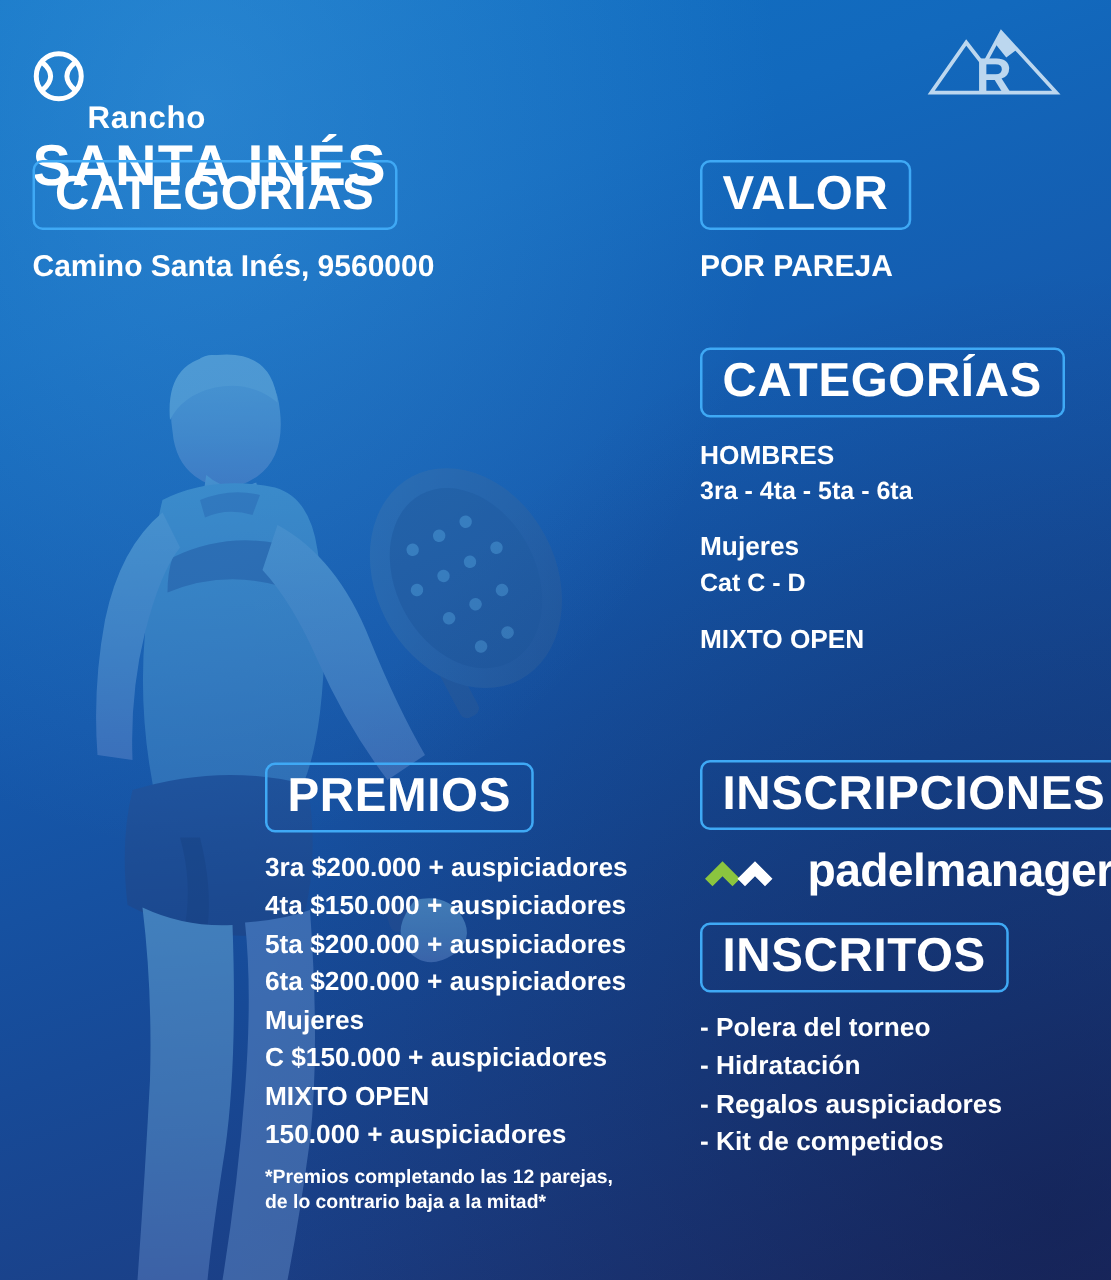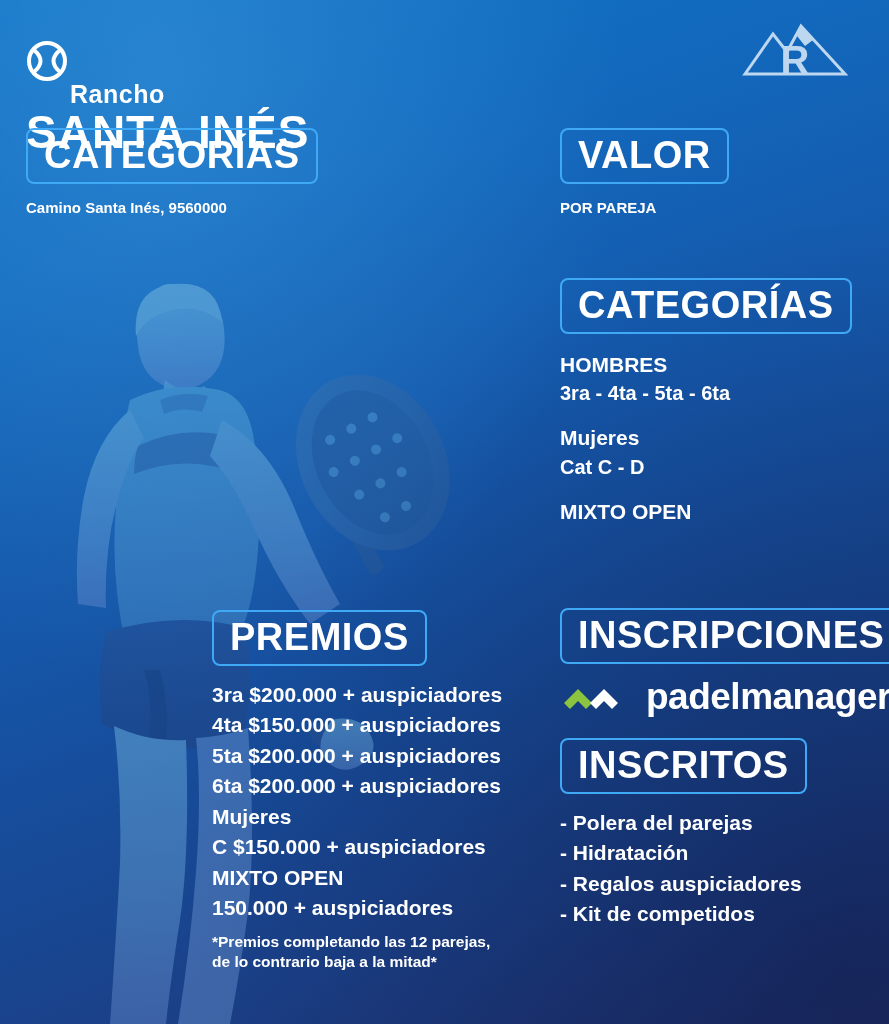--- a/index.html
+++ b/index.html
@@ -84,21 +84,21 @@
     font-size: 38px;
     font-weight: bold;
     letter-spacing: 0.5px;
     line-height: 1;
     white-space: nowrap;
   }
 
   .blk { position: absolute; }
 
   .body-text {
-    font-size: 15px;
+    font-size: 24px;
     font-weight: bold;
     line-height: 1.35;
     margin-top: 14px;
   }
 
   .list-line { white-space: nowrap; }
 
   
   #ubicacion-block { left: 26px; top: 128px; }
   #valor-block { left: 560px; top: 128px; }
@@ -288,20 +288,20 @@
         <path d="M4 26 L18 12 L32 26 L26 32 L18 24 L10 32 Z" fill="#8bc53f"></path>
         <path d="M30 26 L44 12 L58 26 L52 32 L44 24 L36 32 Z" fill="#ffffff"></path>
       </svg>
       <span class="pm-word">padelmanager</span>
     </div>
   </div>
 
   <div class="blk" id="inscritos-block">
     <div class="hbox">INSCRITOS</div>
     <div class="inscritos-list">
-      <div class="list-line">- Polera del parejas</div>
+      <div class="list-line">- Polera del torneo</div>
       <div class="list-line">- Hidratación</div>
       <div class="list-line">- Regalos auspiciadores</div>
       <div class="list-line">- Kit de competidos</div>
     </div>
   </div>
 
 </div>
 
 </body></html>

